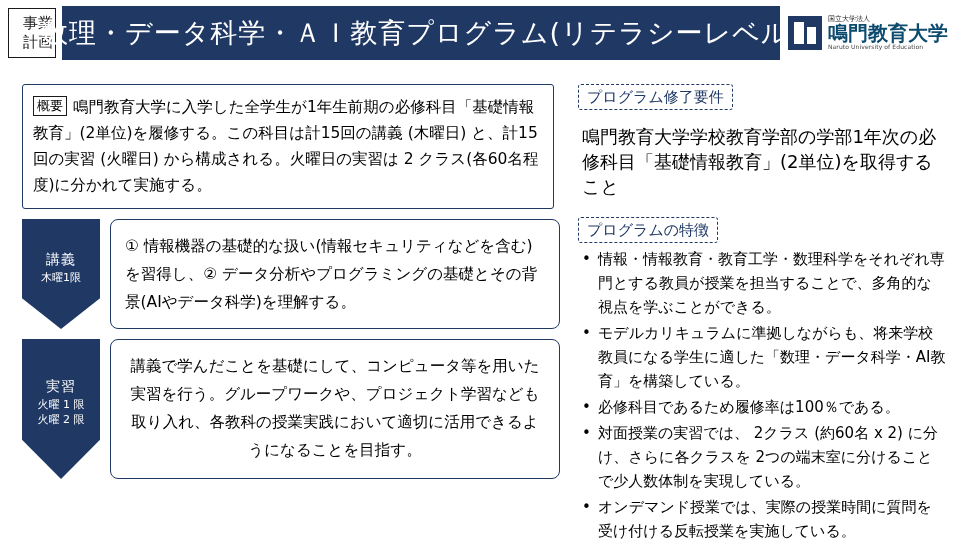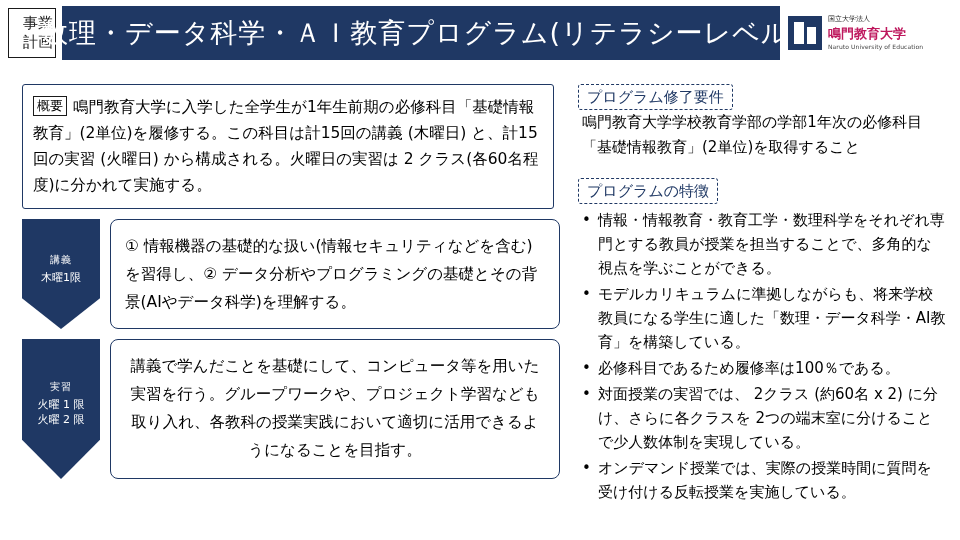--- a/index.html
+++ b/index.html
@@ -97,22 +97,22 @@
     display: flex;
     flex-direction: column;
     justify-content: center;
   }
   .logo-sup {
     font-size: 7px;
     color: #1a1a1a;
     line-height: 9px;
   }
   .logo-name {
-    font-size: 13px;
-    color: #be185d;
+    font-size: 20px;
+    color: #0c4a6e;
     line-height: 19px;
     font-weight: bold;
   }
   .logo-en {
     font-size: 6px;
     color: #444444;
     line-height: 8px;
     letter-spacing: 0.1px;
   }
 
@@ -173,23 +173,24 @@
     height: 100%;
     background: #1f3864;
     clip-path: polygon(0% 0%, 100% 0%, 100% 72%, 50% 100%, 0% 72%);
   }
   .arrow .arrow-labels {
     position: relative;
     z-index: 2;
     padding-bottom: 14px;
   }
   .arrow-main {
-    font-size: 10px;
+    font-size: 14px;
     line-height: 20px;
     letter-spacing: 1px;
+    font-family: Liberation Mono, monospace;
   }
   .arrow-sub {
     font-size: 11px;
     line-height: 15px;
   }
   .flow-box {
     border: 1px solid #1f3864;
     border-radius: 8px;
     margin-left: 10px;
     flex: 1;
@@ -212,22 +213,22 @@
   .section-head {
     display: inline-block;
     border: 1px dashed #1f3864;
     border-radius: 3px;
     color: #1f3864;
     font-size: 15px;
     line-height: 20px;
     padding: 2px 8px;
   }
   .section-body {
-    margin-top: 0;
-    font-size: 15px;
+    margin-top: 14px;
+    font-size: 18px;
     line-height: 25px;
     color: #000000;
     padding-left: 4px;
   }
   .section-gap {
     height: 18px;
   }
   ul.feature-list {
     margin: 4px 0 0 0;
     padding: 0 0 0 18px;

